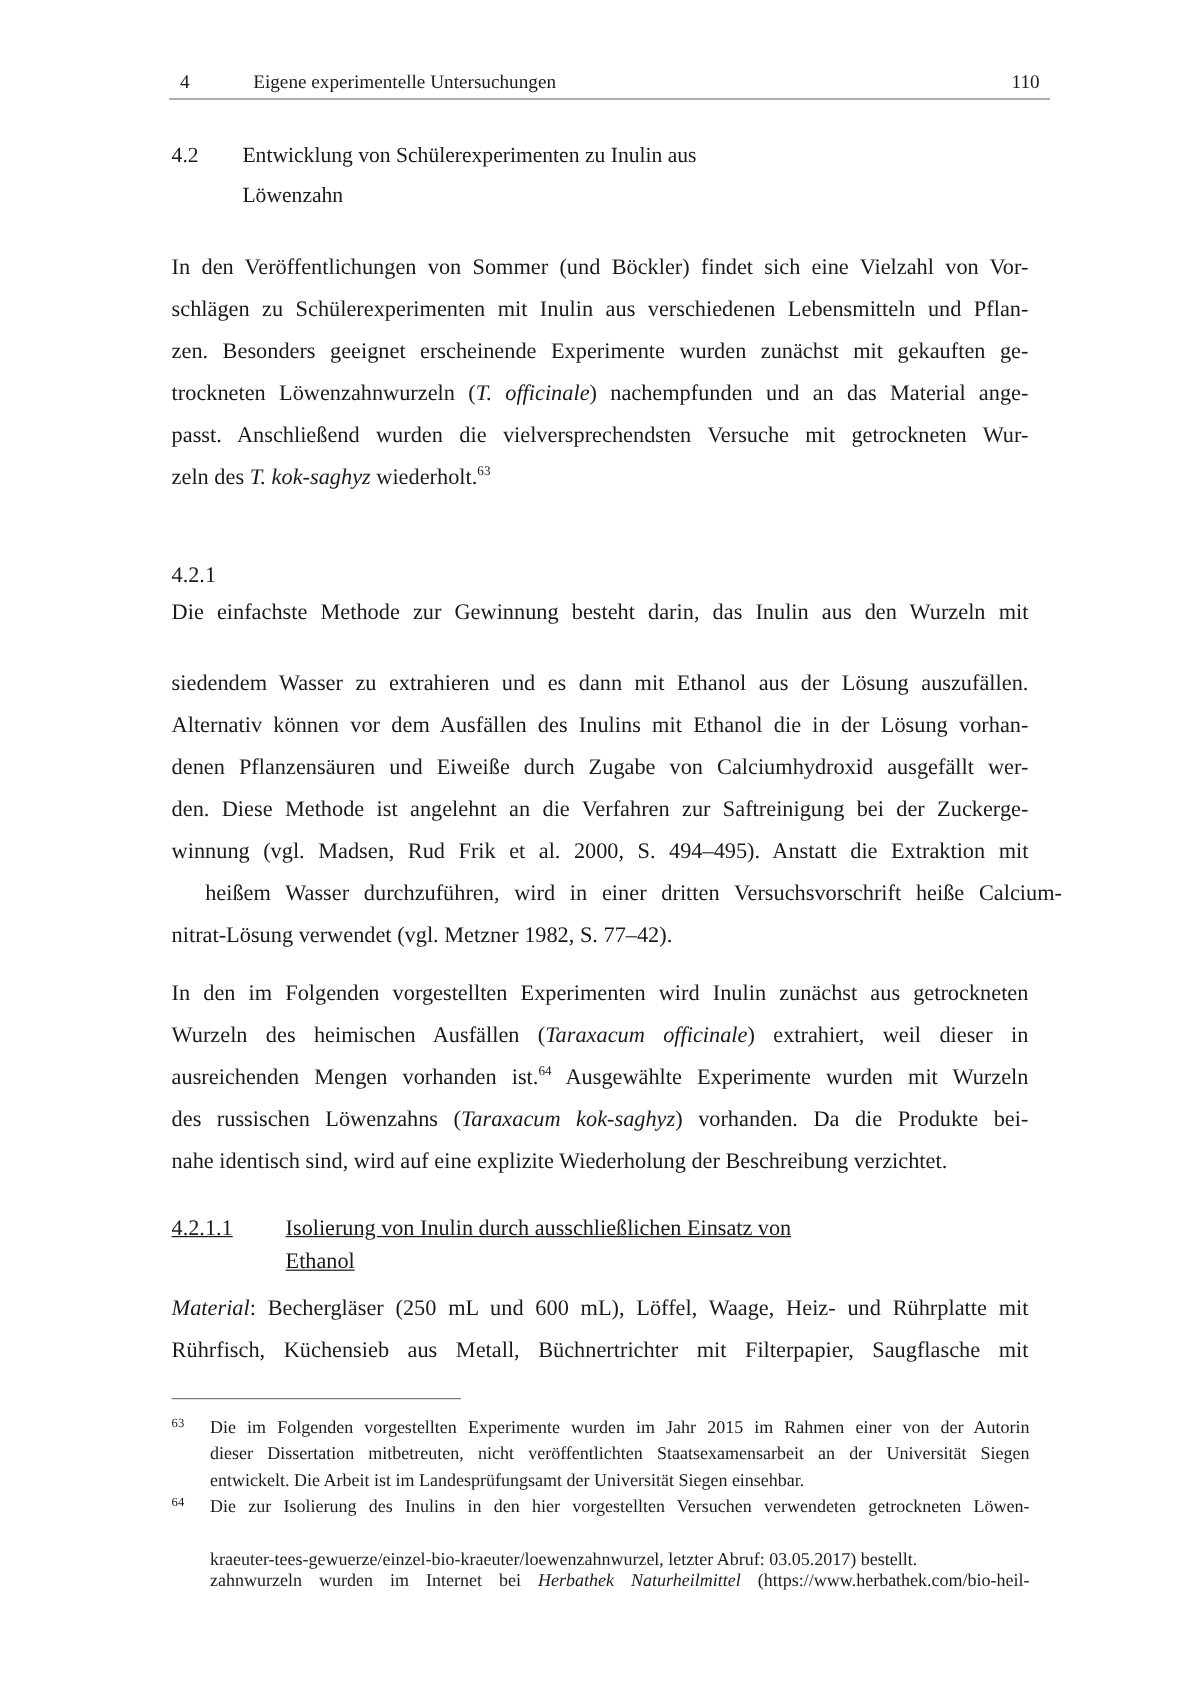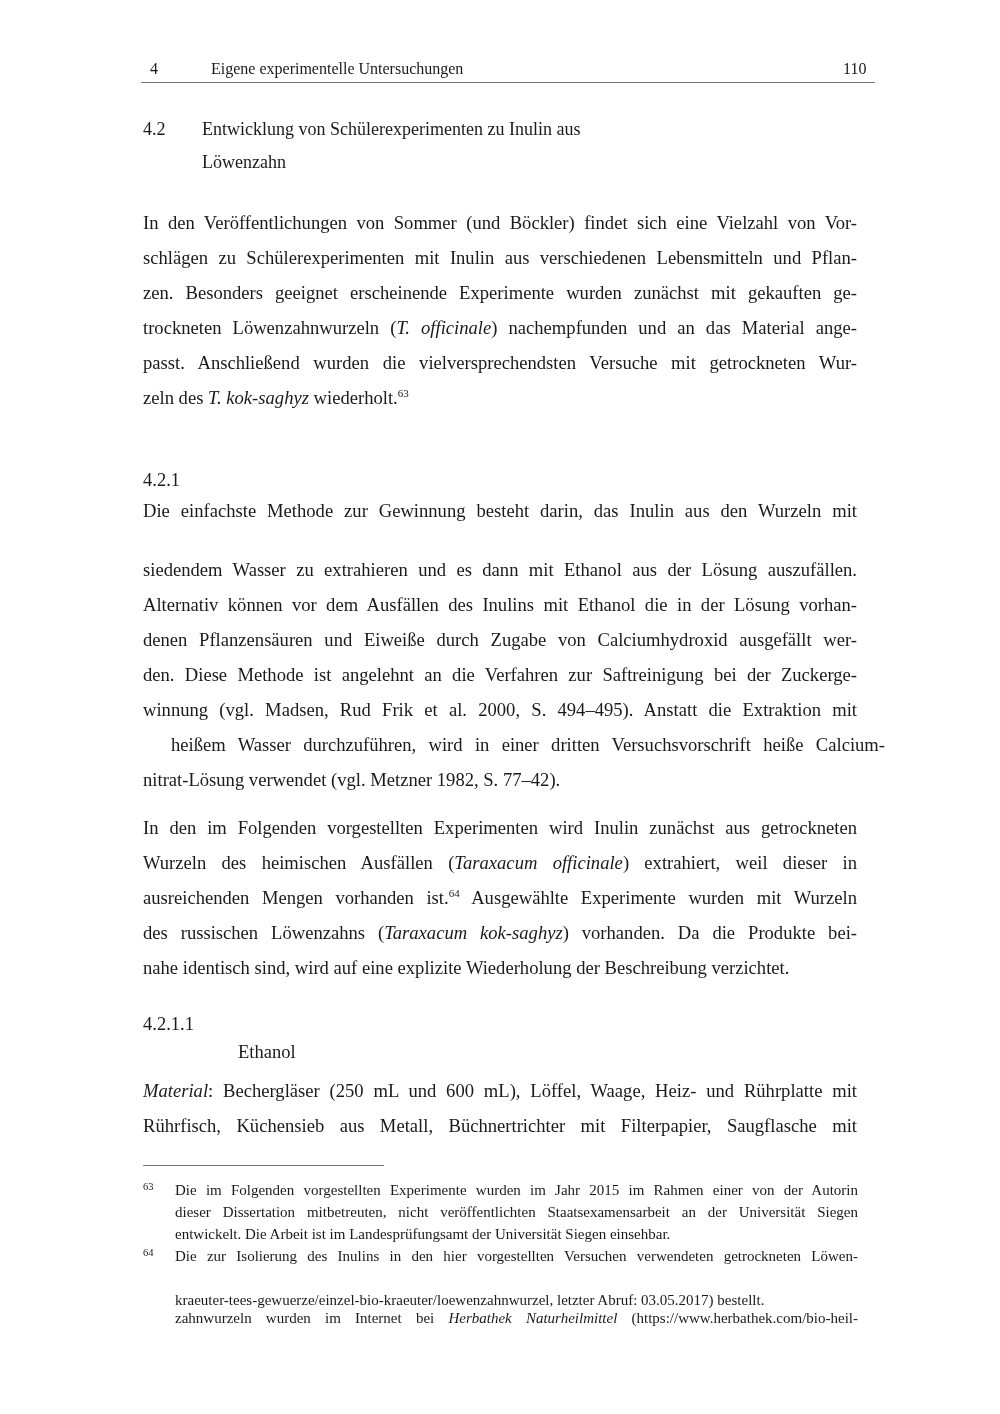--- a/index.html
+++ b/index.html
@@ -4,21 +4,21 @@
 <style>
   html, body { margin:0; padding:0; background:#ffffff; }
   body { width:1000px; height:1414px; position:relative; overflow:hidden;
          font-family:"Liberation Serif", "DejaVu Serif", serif; color:#1a1a1a; }
   .page { position:absolute; left:0; top:0; width:1000px; height:1414px; }
   .abs { position:absolute; white-space:nowrap; }
   .header { top:60px; font-size:16px; }
   .hdr-rule { position:absolute; left:141px; top:82px; width:734px; height:1px; background:#777; }
   .h2 { font-size:18px; }
   .h3 { font-size:18.5px; }
-  .h4 { font-size:18.5px; }
+  .h4 { font-size:18.5px;text-decoration:underline; }
   .line { position:absolute; left:143px; width:714px; font-size:18.6px; white-space:nowrap;
           text-align:justify; text-align-last:justify; }
   .line.last { text-align-last:left; }
   sup { font-size:11px; vertical-align:7px; line-height:0; }
   i { font-style:italic; }
   .fn-rule { position:absolute; left:143px; top:1165px; width:241px; height:1px; background:#777; }
   .fn-num { position:absolute; left:143px; font-size:10.5px; }
   .fn-line { position:absolute; left:175px; width:683px; font-size:15px; white-space:nowrap;
              text-align:justify; text-align-last:justify; }
   .fn-line.last { text-align-last:left; }
@@ -61,20 +61,21 @@
 
   <div>
     <div class="line" style="top:817px;">In den im Folgenden vorgestellten Experimenten wird Inulin zunächst aus getrockneten</div>
     <div class="line" style="top:852px;"><span>Wurzeln des heimischen Ausfällen (</span><i>Taraxacum officinale</i><span>) extrahiert, weil dieser in</span></div>
     <div class="line" style="top:887px;"><span>ausreichenden Mengen vorhanden ist.</span><sup>64</sup><span> Ausgewählte Experimente wurden mit Wurzeln</span></div>
     <div class="line" style="top:922px;"><span>des russischen Löwenzahns (</span><i>Taraxacum kok-saghyz</i><span>) vorhanden. Da die Produkte bei-</span></div>
     <div class="line last" style="top:957px;">nahe identisch sind, wird auf eine explizite Wiederholung der Beschreibung verzichtet.</div>
   </div>
 
   <div class="abs h4" style="left:143px; top:1014px;">4.2.1.1</div>
+  <div class="abs h4" style="left:238px; top:1014px;">Isolierung von Inulin durch ausschließlichen Einsatz von</div>
   <div class="abs h4" style="left:238px; top:1042px;">Ethanol</div>
 
   <div>
     <div class="line" style="top:1080px;"><i>Material</i><span>: Bechergläser (250 mL und 600 mL), Löffel, Waage, Heiz- und Rührplatte mit</span></div>
     <div class="line" style="top:1115px;">Rührfisch, Küchensieb aus Metall, Büchnertrichter mit Filterpapier, Saugflasche mit</div>
   </div>
 
   <div class="fn-rule"></div>
 
   <div>

